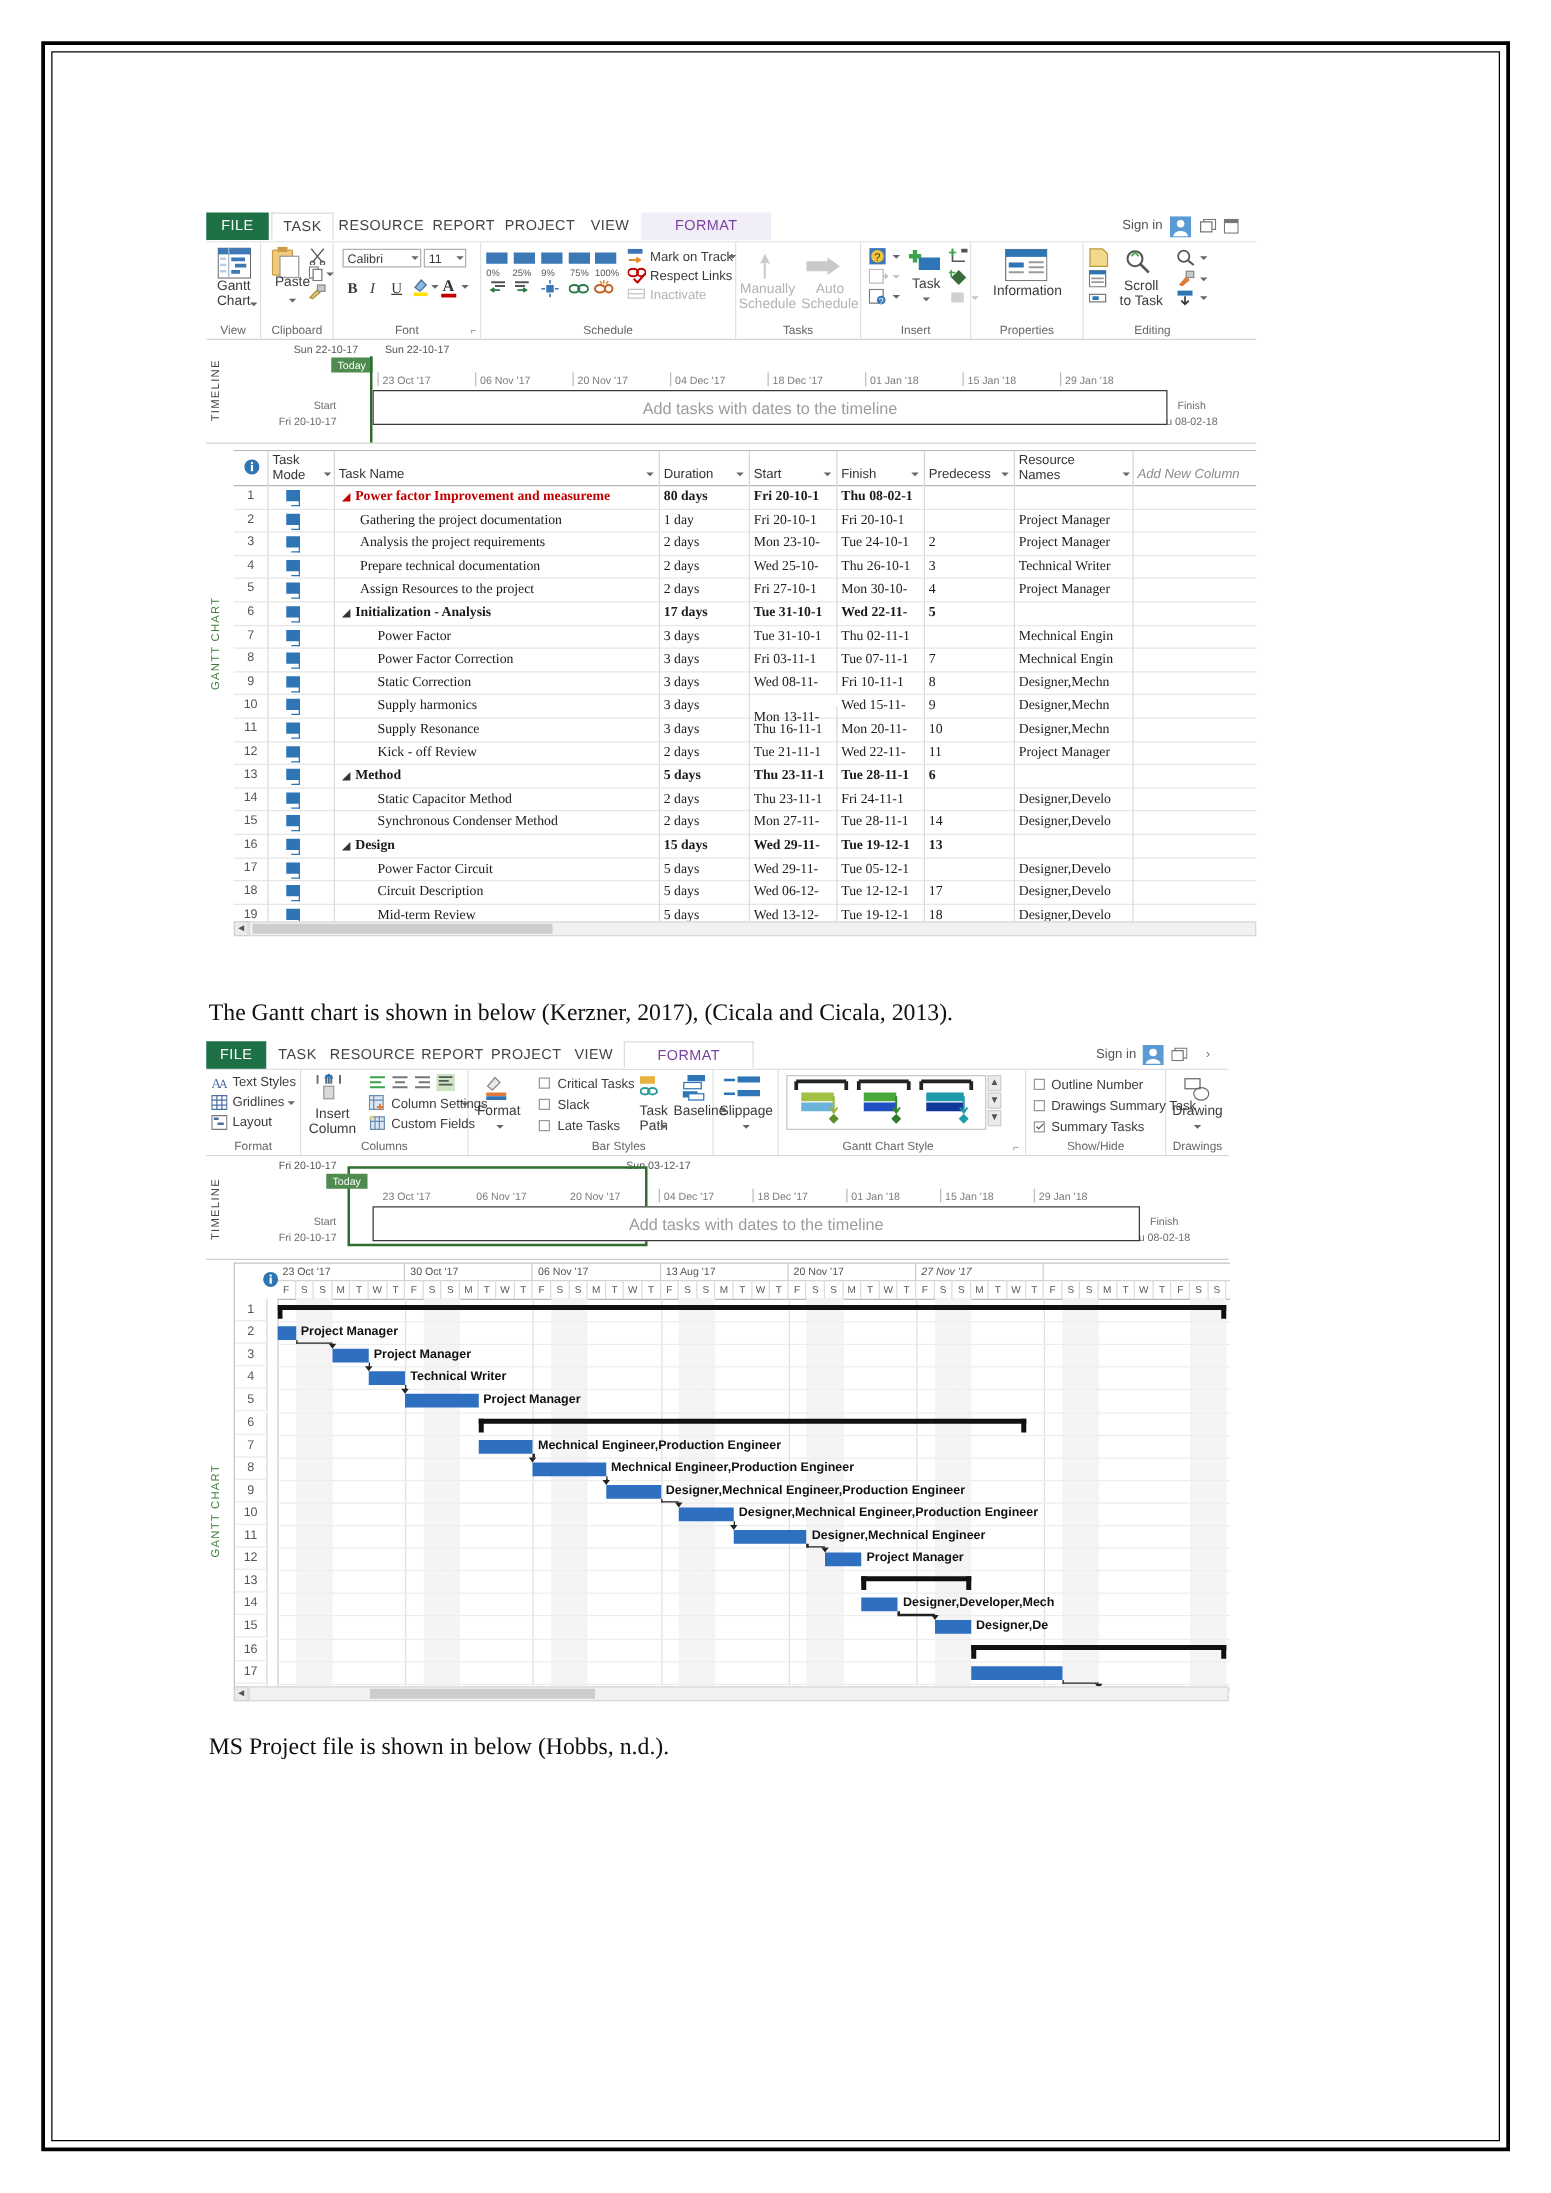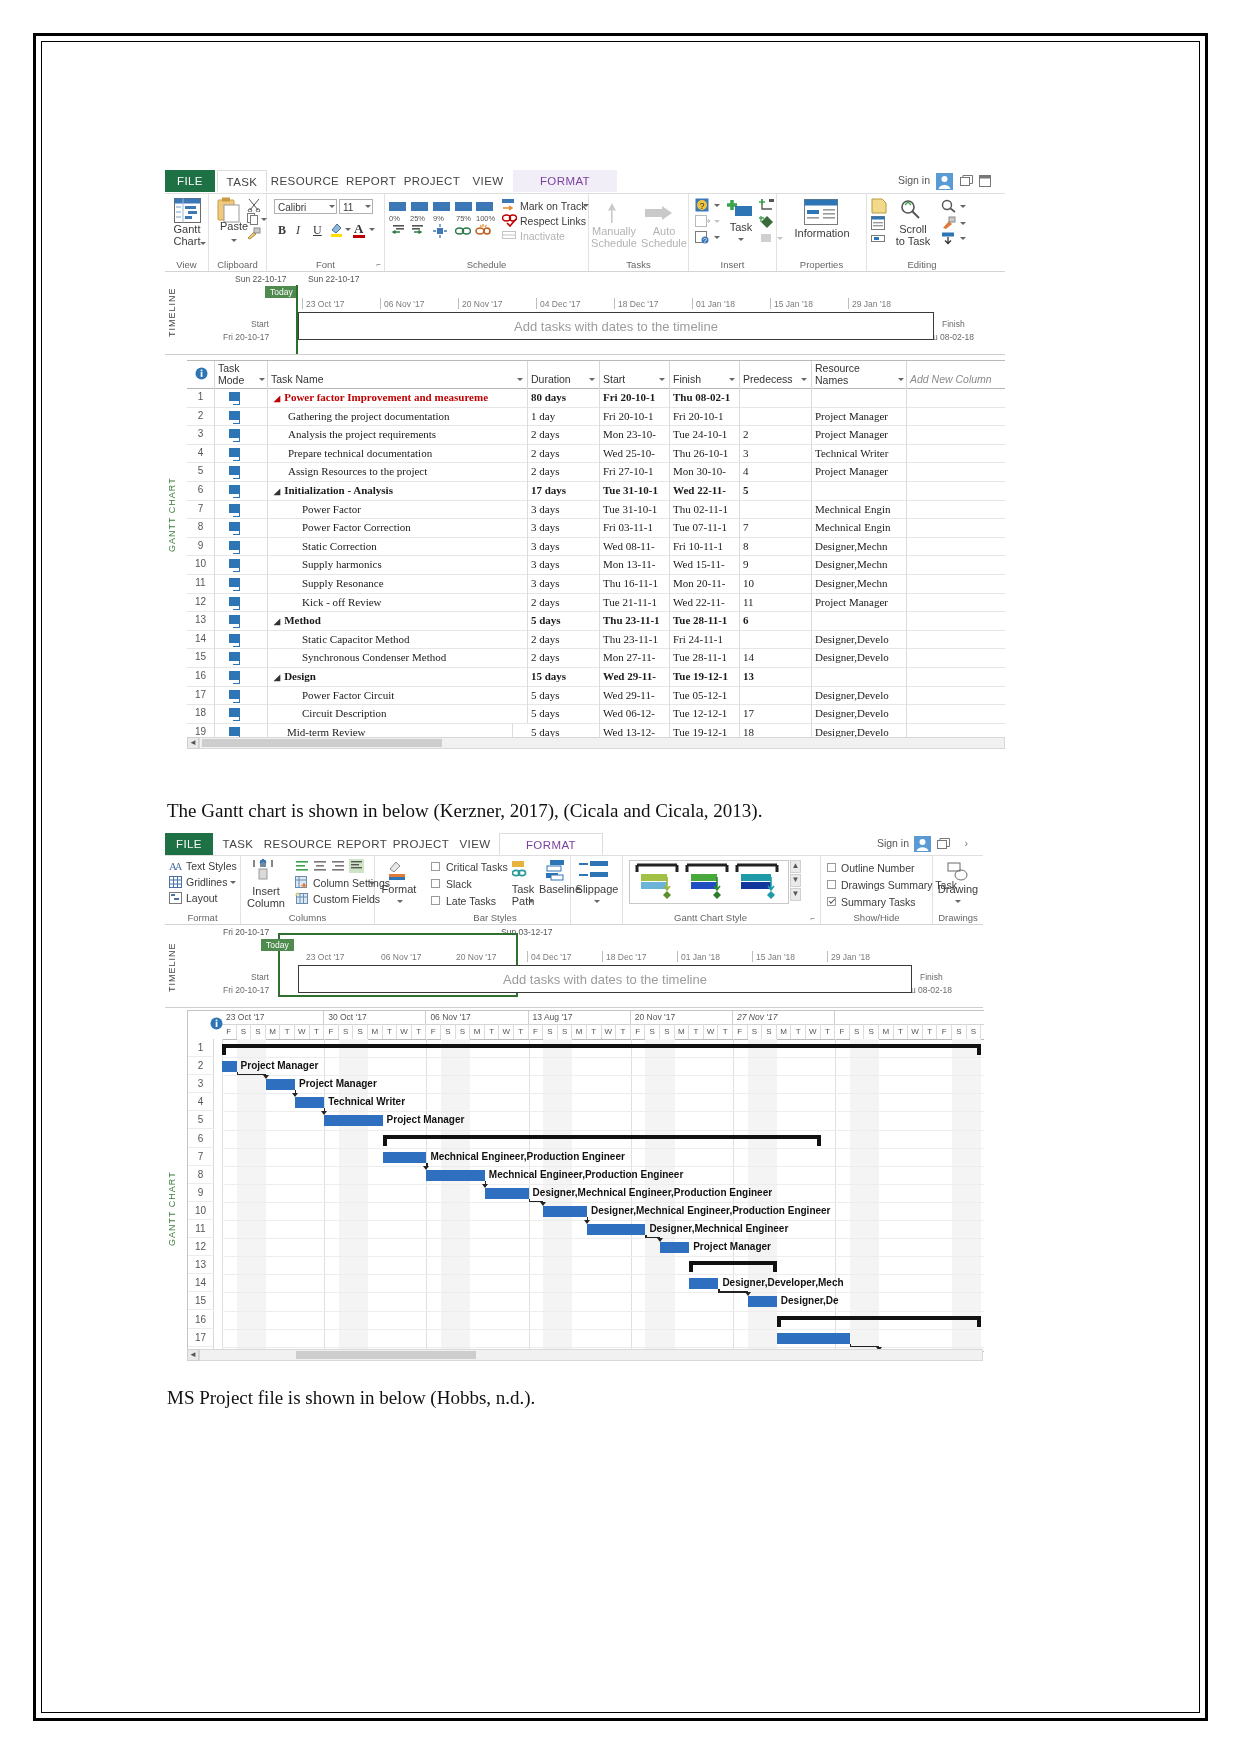--- a/index.html
+++ b/index.html
@@ -527,21 +527,21 @@
           <div class="cell v" style="left: 625px; width: 95px;">Designer,Mechn</div>
           <div class="cell" style="left: 720px; width: 98px; border-right: none;"></div>
         </div>
         <div class="row" style="top: 194.4px;">
           <div class="cell num" style="left: 0px; width: 28px;">10</div>
           <div class="cell" style="left: 28px; width: 53px;">
             <div class="tmode" style="left: 14px; top: 4px;"></div>
           </div>
           <div class="cell name" style="left: 81px; width: 260px; padding-left: 34px;">Supply harmonics</div>
           <div class="cell v" style="left: 341px; width: 72px;">3 days</div>
-          <div class="cell v" style="left: 413px; width: 70px;">Mon 13-11-</div>
+          <div class="cell v" style="left: 413px; width: 70px; margin-top: 10px;">Mon 13-11-</div>
           <div class="cell v" style="left: 483px; width: 70px;">Wed 15-11-</div>
           <div class="cell v" style="left: 553px; width: 72px;">9</div>
           <div class="cell v" style="left: 625px; width: 95px;">Designer,Mechn</div>
           <div class="cell" style="left: 720px; width: 98px; border-right: none;"></div>
         </div>
         <div class="row" style="top: 213px;">
           <div class="cell num" style="left: 0px; width: 28px;">11</div>
           <div class="cell" style="left: 28px; width: 53px;">
             <div class="tmode" style="left: 14px; top: 4px;"></div>
           </div>
@@ -642,21 +642,21 @@
           <div class="cell v" style="left: 483px; width: 70px;">Tue 12-12-1</div>
           <div class="cell v" style="left: 553px; width: 72px;">17</div>
           <div class="cell v" style="left: 625px; width: 95px;">Designer,Develo</div>
           <div class="cell" style="left: 720px; width: 98px; border-right: none;"></div>
         </div>
         <div class="row" style="top: 361.8px;">
           <div class="cell num" style="left: 0px; width: 28px;">19</div>
           <div class="cell" style="left: 28px; width: 53px;">
             <div class="tmode" style="left: 14px; top: 4px;"></div>
           </div>
-          <div class="cell name" style="left: 66px; width: 260px; padding-left: 34px;">Mid-term Review</div>
+          <div class="cell name" style="left: 81px; width: 260px; padding-left: 34px;">Mid-term Review</div>
           <div class="cell v" style="left: 341px; width: 72px;">5 days</div>
           <div class="cell v" style="left: 413px; width: 70px;">Wed 13-12-</div>
           <div class="cell v" style="left: 483px; width: 70px;">Tue 19-12-1</div>
           <div class="cell v" style="left: 553px; width: 72px;">18</div>
           <div class="cell v" style="left: 625px; width: 95px;">Designer,Develo</div>
           <div class="cell" style="left: 720px; width: 98px; border-right: none;"></div>
         </div>
       </div>
   </div>
 

